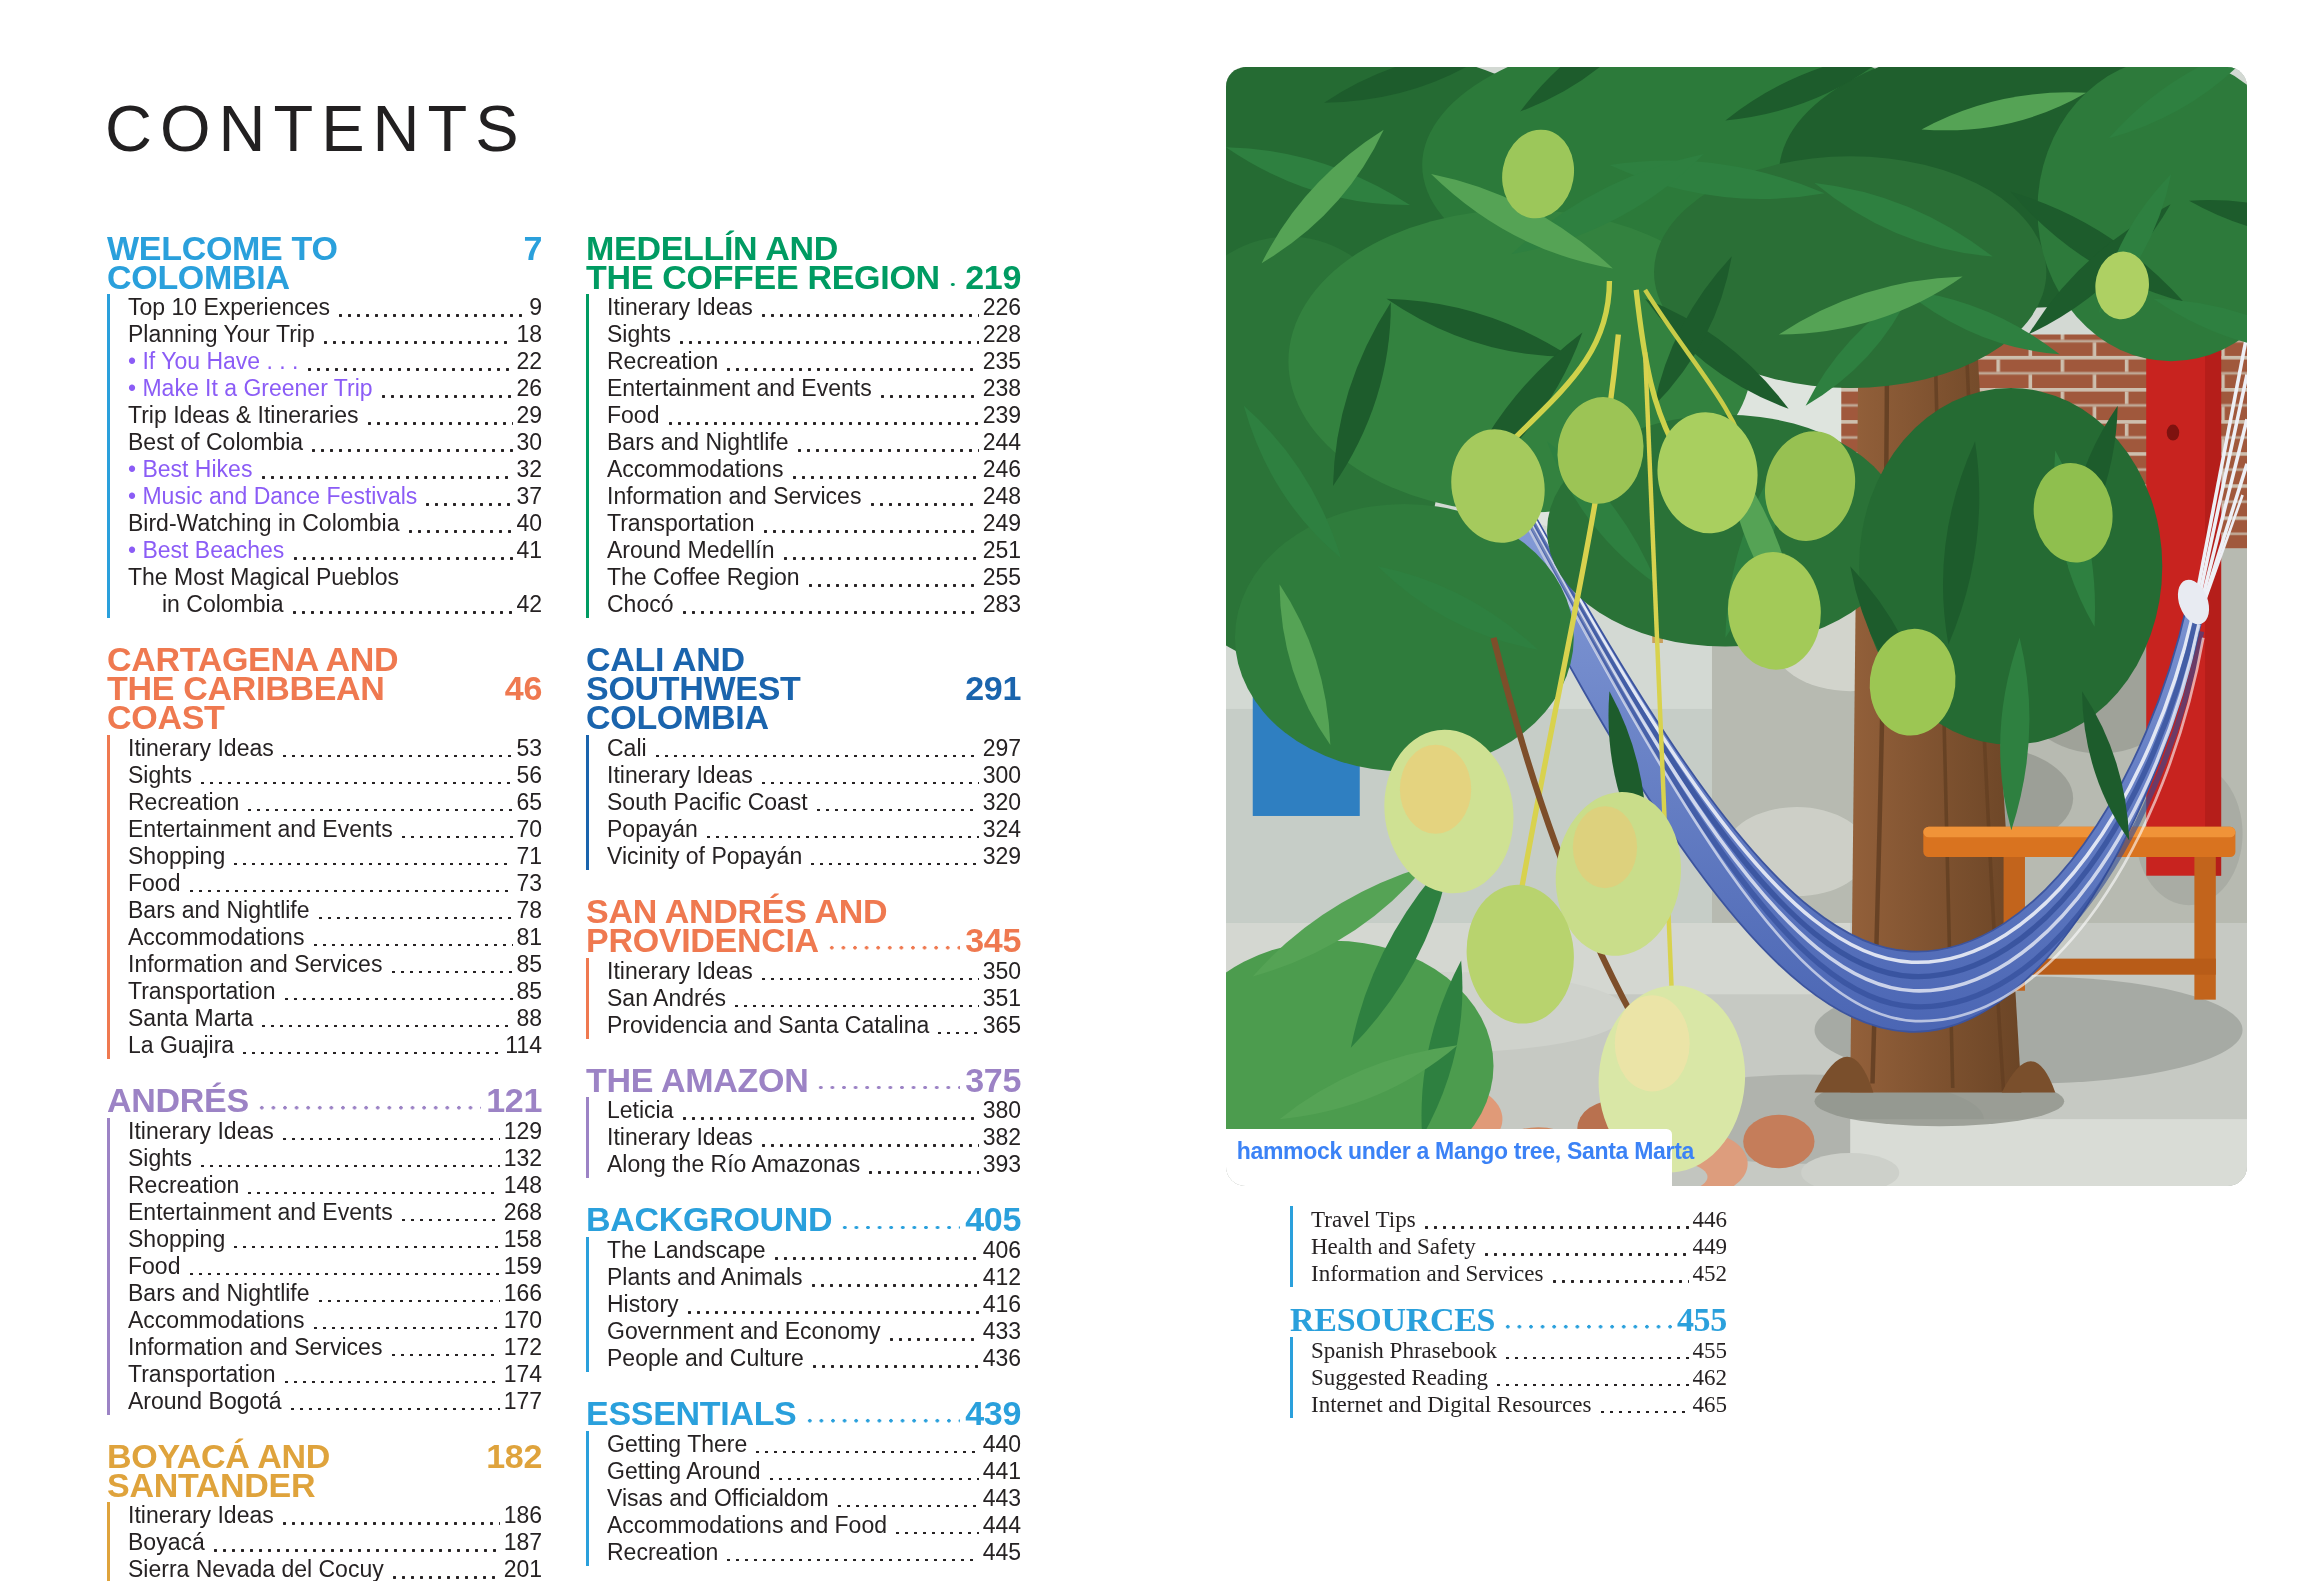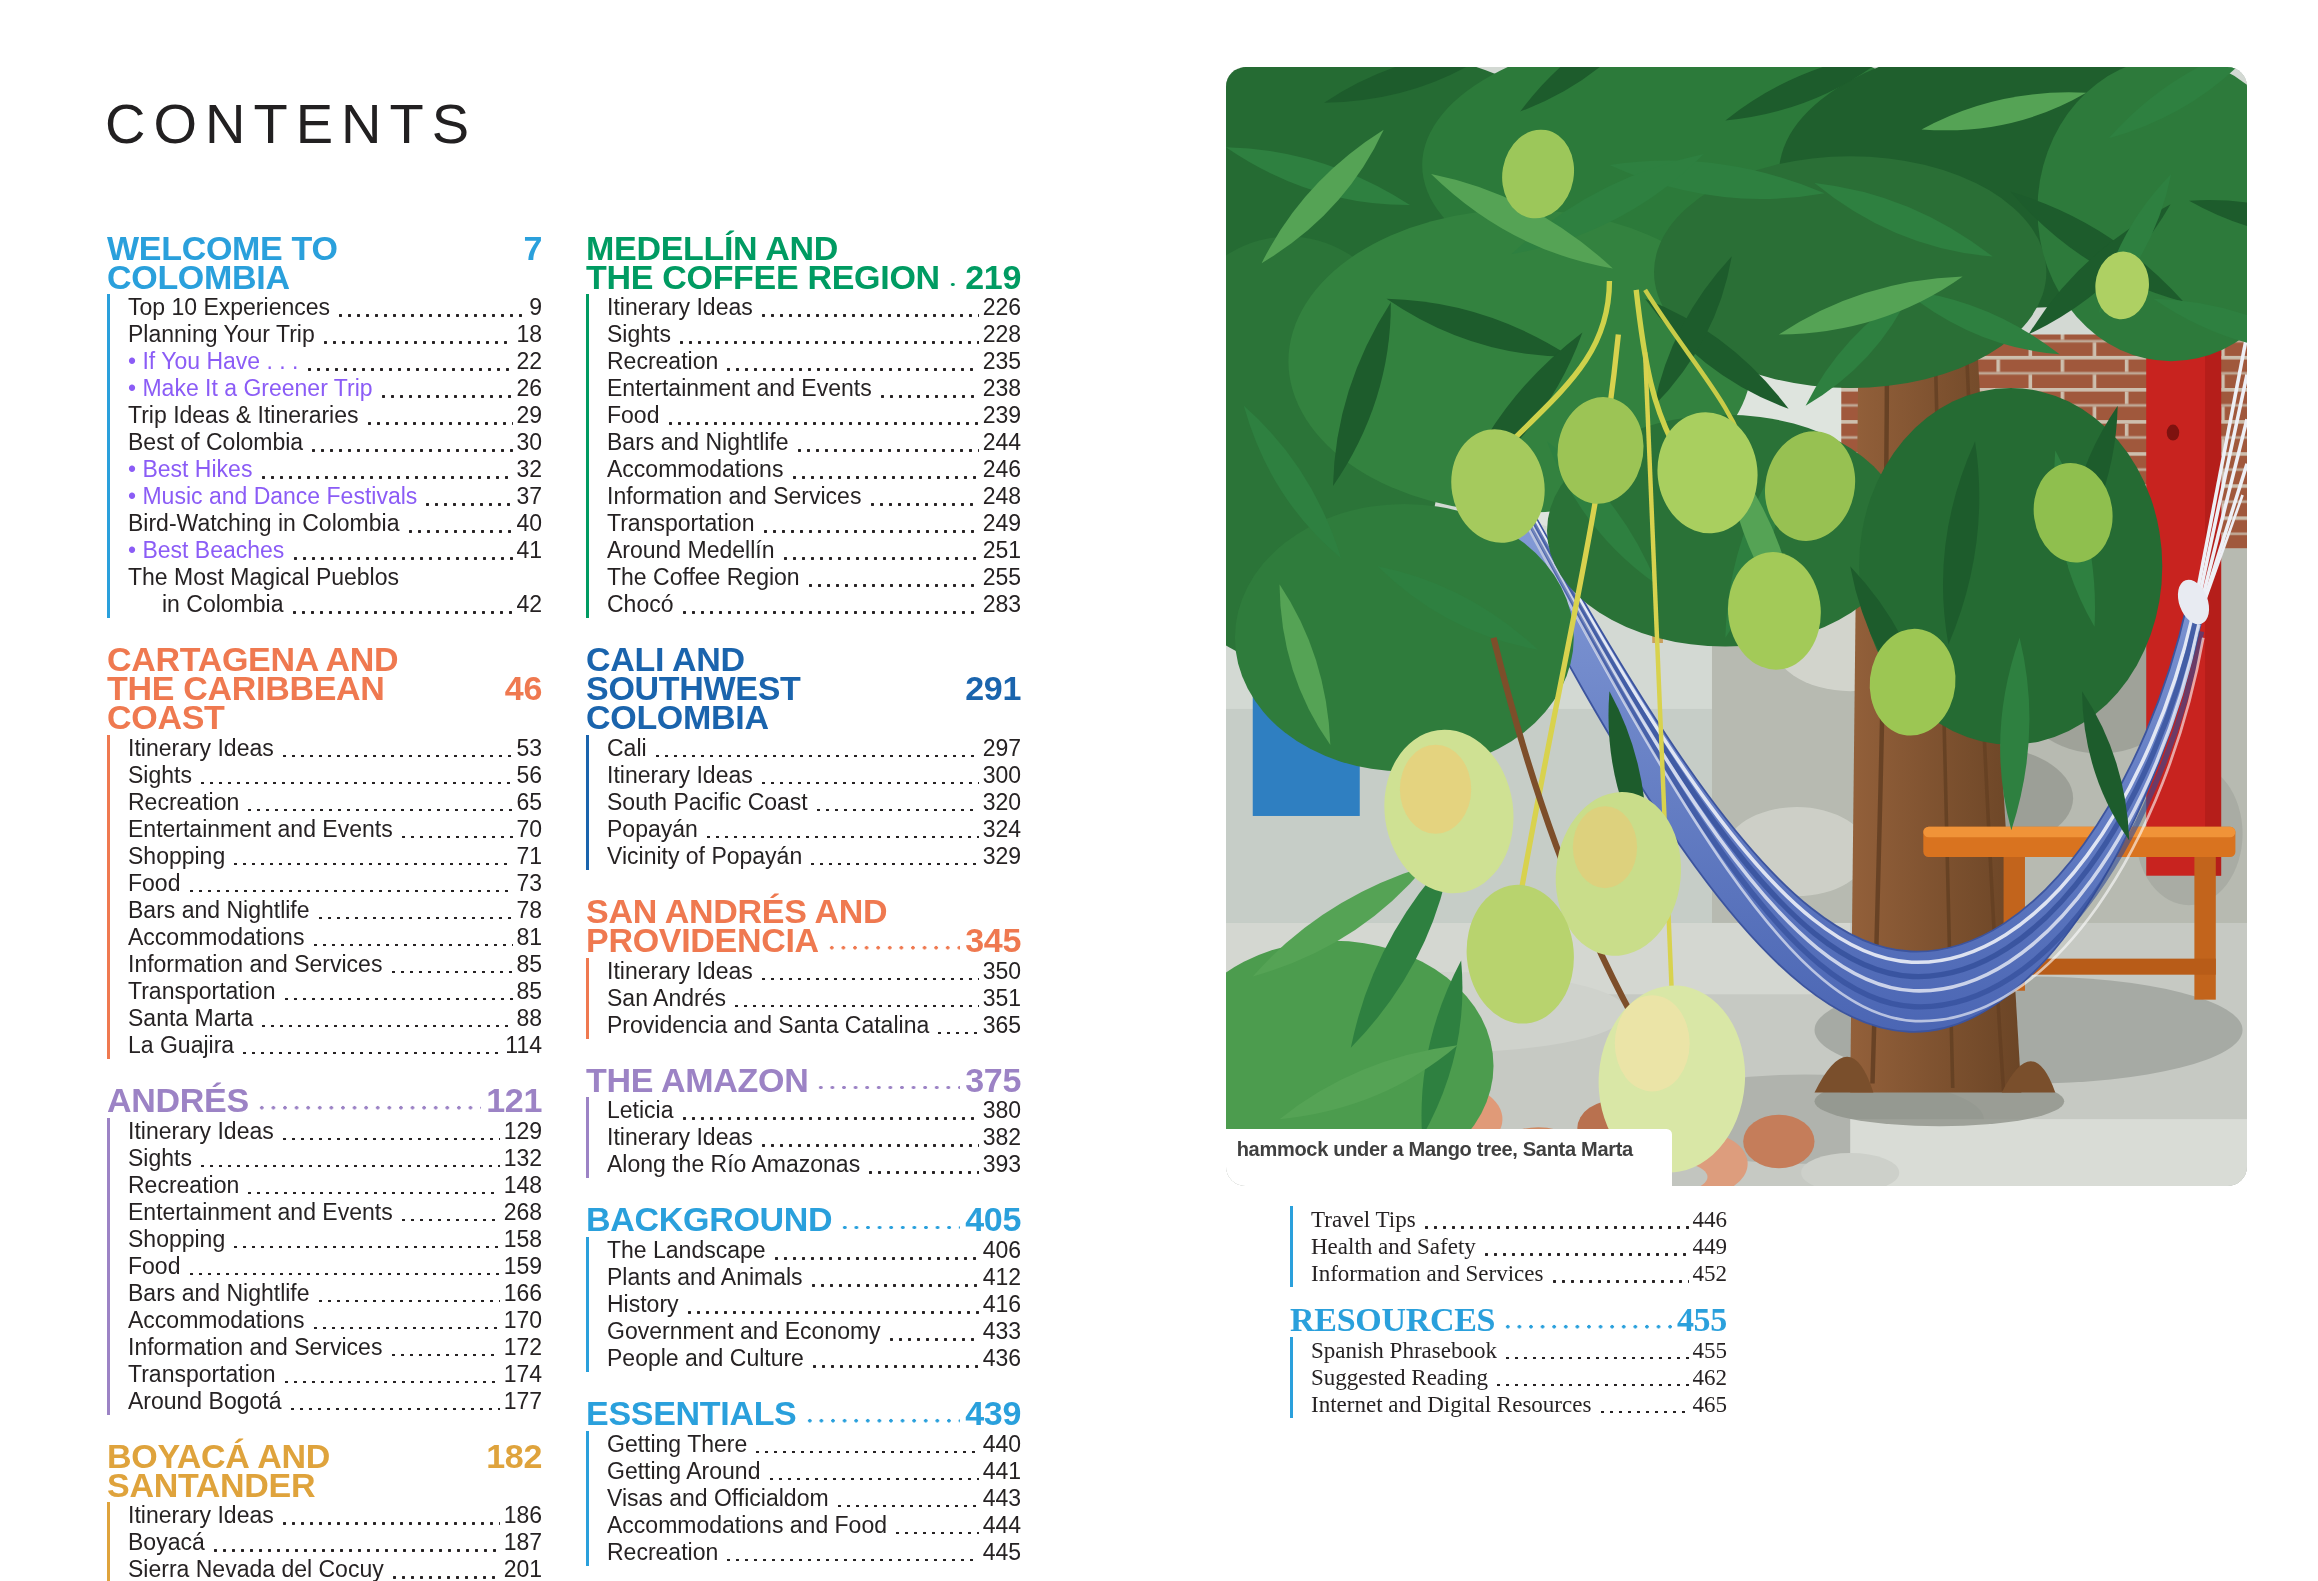--- a/index.html
+++ b/index.html
@@ -1,21 +1,21 @@
 <!DOCTYPE html>
 <html style="font-size:14.3px"><head>
 <meta charset="utf-8">
 <style>
   html,body{margin:0;padding:0;background:#ffffff;}
   #page{
     position:relative;width:2319px;height:1581px;background:#ffffff;overflow:hidden;
     font-family:"Liberation Sans","DejaVu Sans",sans-serif;color:#262223;
   }
   #contents-title{
-    position:absolute;left:105px;top:91px;font-size:56px;font-weight:300;
+    position:absolute;left:105px;top:91px;font-size:65px;font-weight:300;
     letter-spacing:8px;color:#222021;
   }
   .toc-col{position:absolute;}
   #col1{left:107px;top:223px;width:435px;padding-top:10.7px;}
   #col2{left:586px;top:223px;width:435px;padding-top:10.7px;}
   #col3-left{left:1290px;top:1191px;width:437px;padding-top:12.5px;font-family:Liberation Serif, serif;}
   #col3-right{left:1772px;top:1191px;width:437px;padding-top:10.7px;}
   .section{margin-bottom:27px;}
   #col3-left .section,#col3-right .section{margin-bottom:18px;}
   #col3-right .section{margin-bottom:26px;}
@@ -38,21 +38,21 @@
   #photo{
     position:absolute;left:1226px;top:67px;width:1021px;height:1119px;
     border-radius:19.6px;overflow:hidden;background:#c2cac4;
   }
   #photo svg{display:block;width:100%;height:100%;}
   #caption-plate{
     position:absolute;left:0;bottom:0;width:446px;height:57px;background:#ffffff;
     border-top-right-radius:5.4px;display:flex;align-items:flex-start;
   }
   #photo-caption{
-    font-size:20px;font-weight:bold;color:#404040;letter-spacing:-0.3px;
+    font-size:23px;font-weight:bold;color:#3b82f6;letter-spacing:-0.3px;
     padding:9px 0 0 10.7px;white-space:nowrap;
   }
 </style>
 </head>
 <body>
 
 <div id="page">
 
   <div id="contents-title">CONTENTS</div>
 

